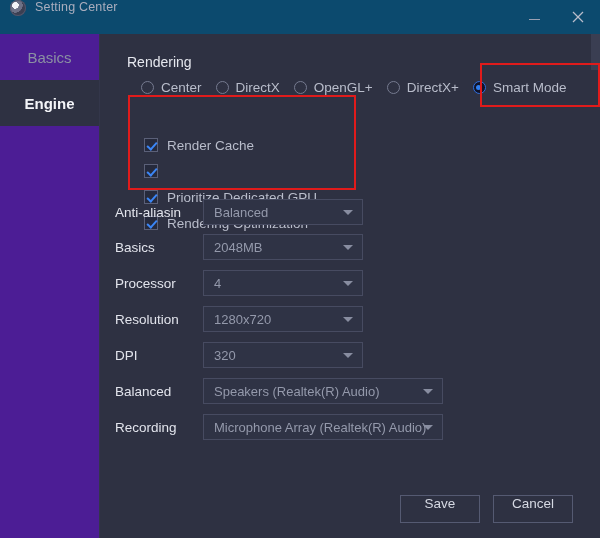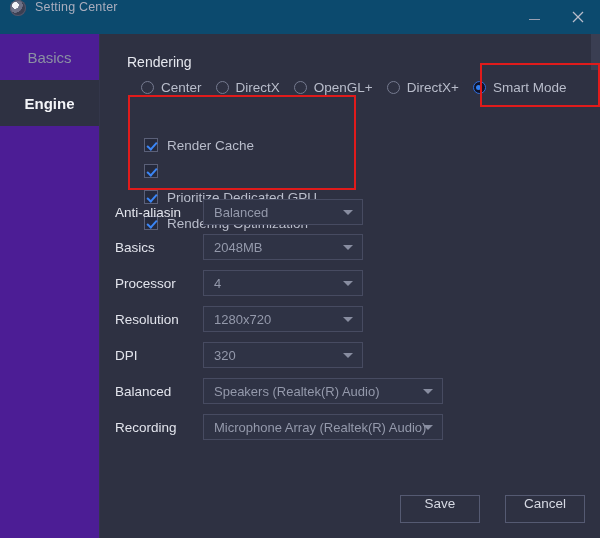--- a/index.html
+++ b/index.html
@@ -244,21 +244,21 @@
     box-sizing: border-box;
     border: 1px solid #555a72;
     background: #2e3142;
     color: #d6d9e3;
     font-size: 13.5px;
     display: flex;
     align-items: flex-start;
     justify-content: center;
   }
   #btn-save   { left: 299px; top: 461px; }
-  #btn-cancel { left: 404px; top: 461px; }
+  #btn-cancel { left: 392px; top: 461px; }
 </style>
 </head>
 <body>
 
 <div id="app">
 
   <div id="titlebar">
     <div id="app-icon"></div>
     <div id="title-text">Setting Center</div>
     <div class="wbtn" id="btn-min">

